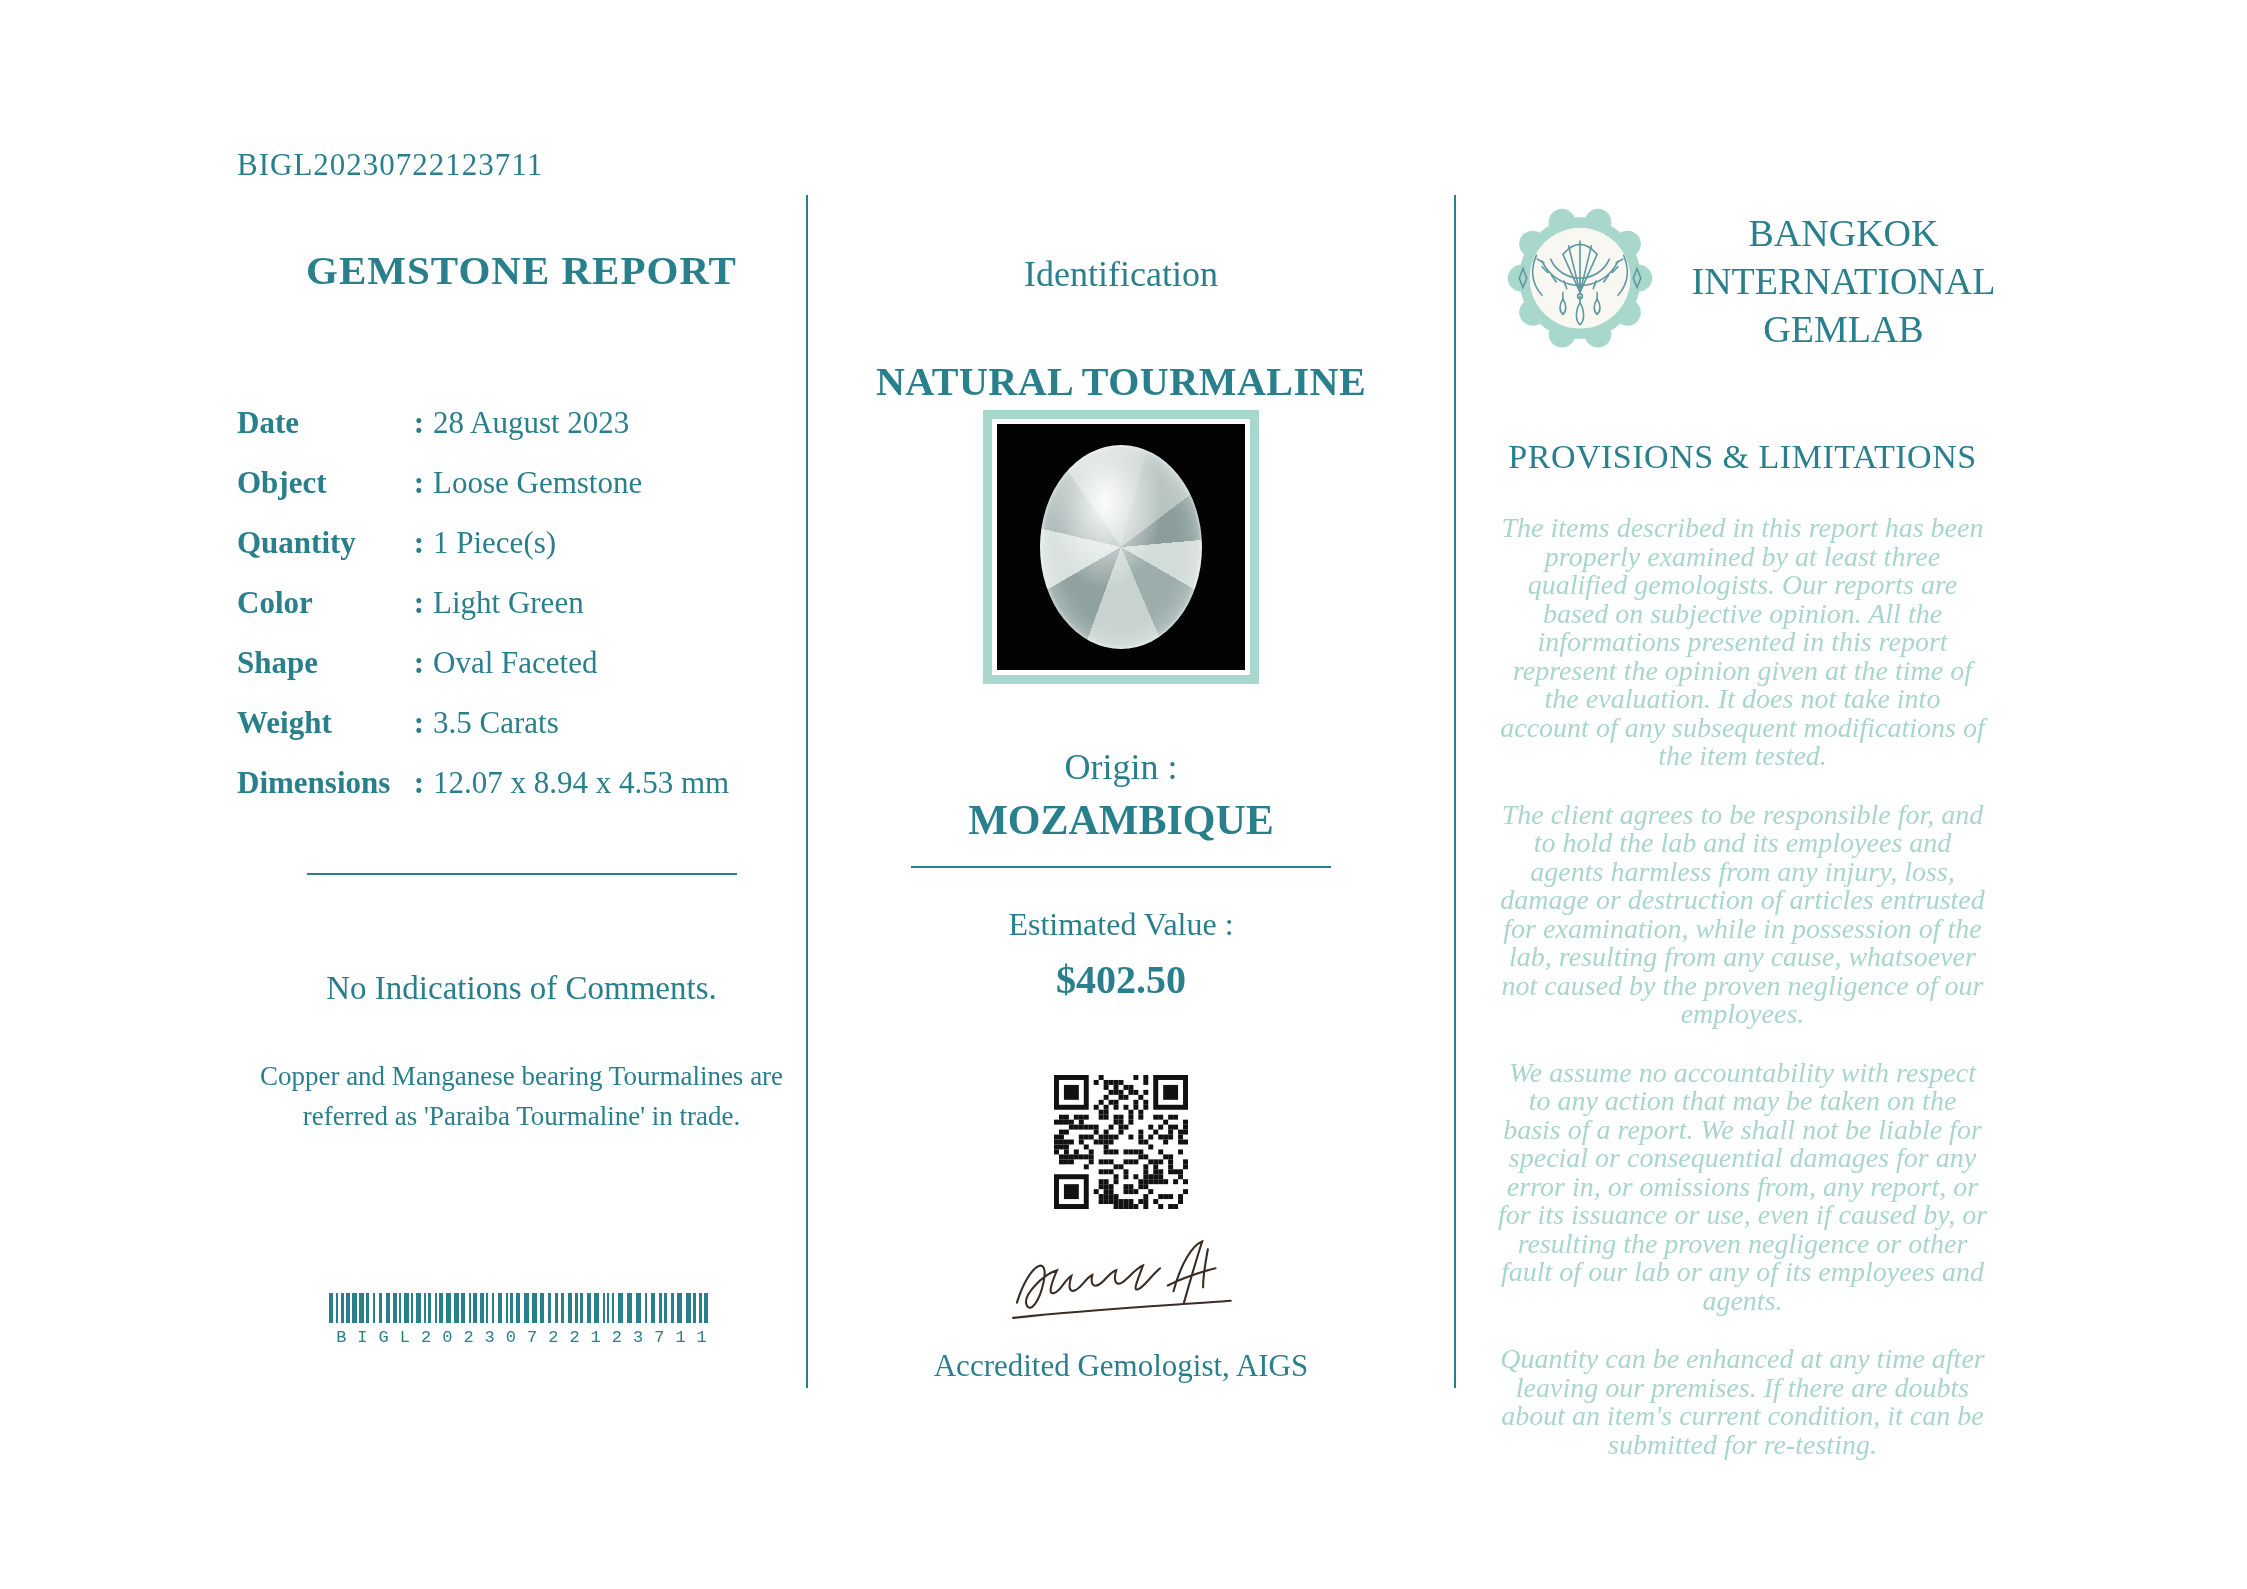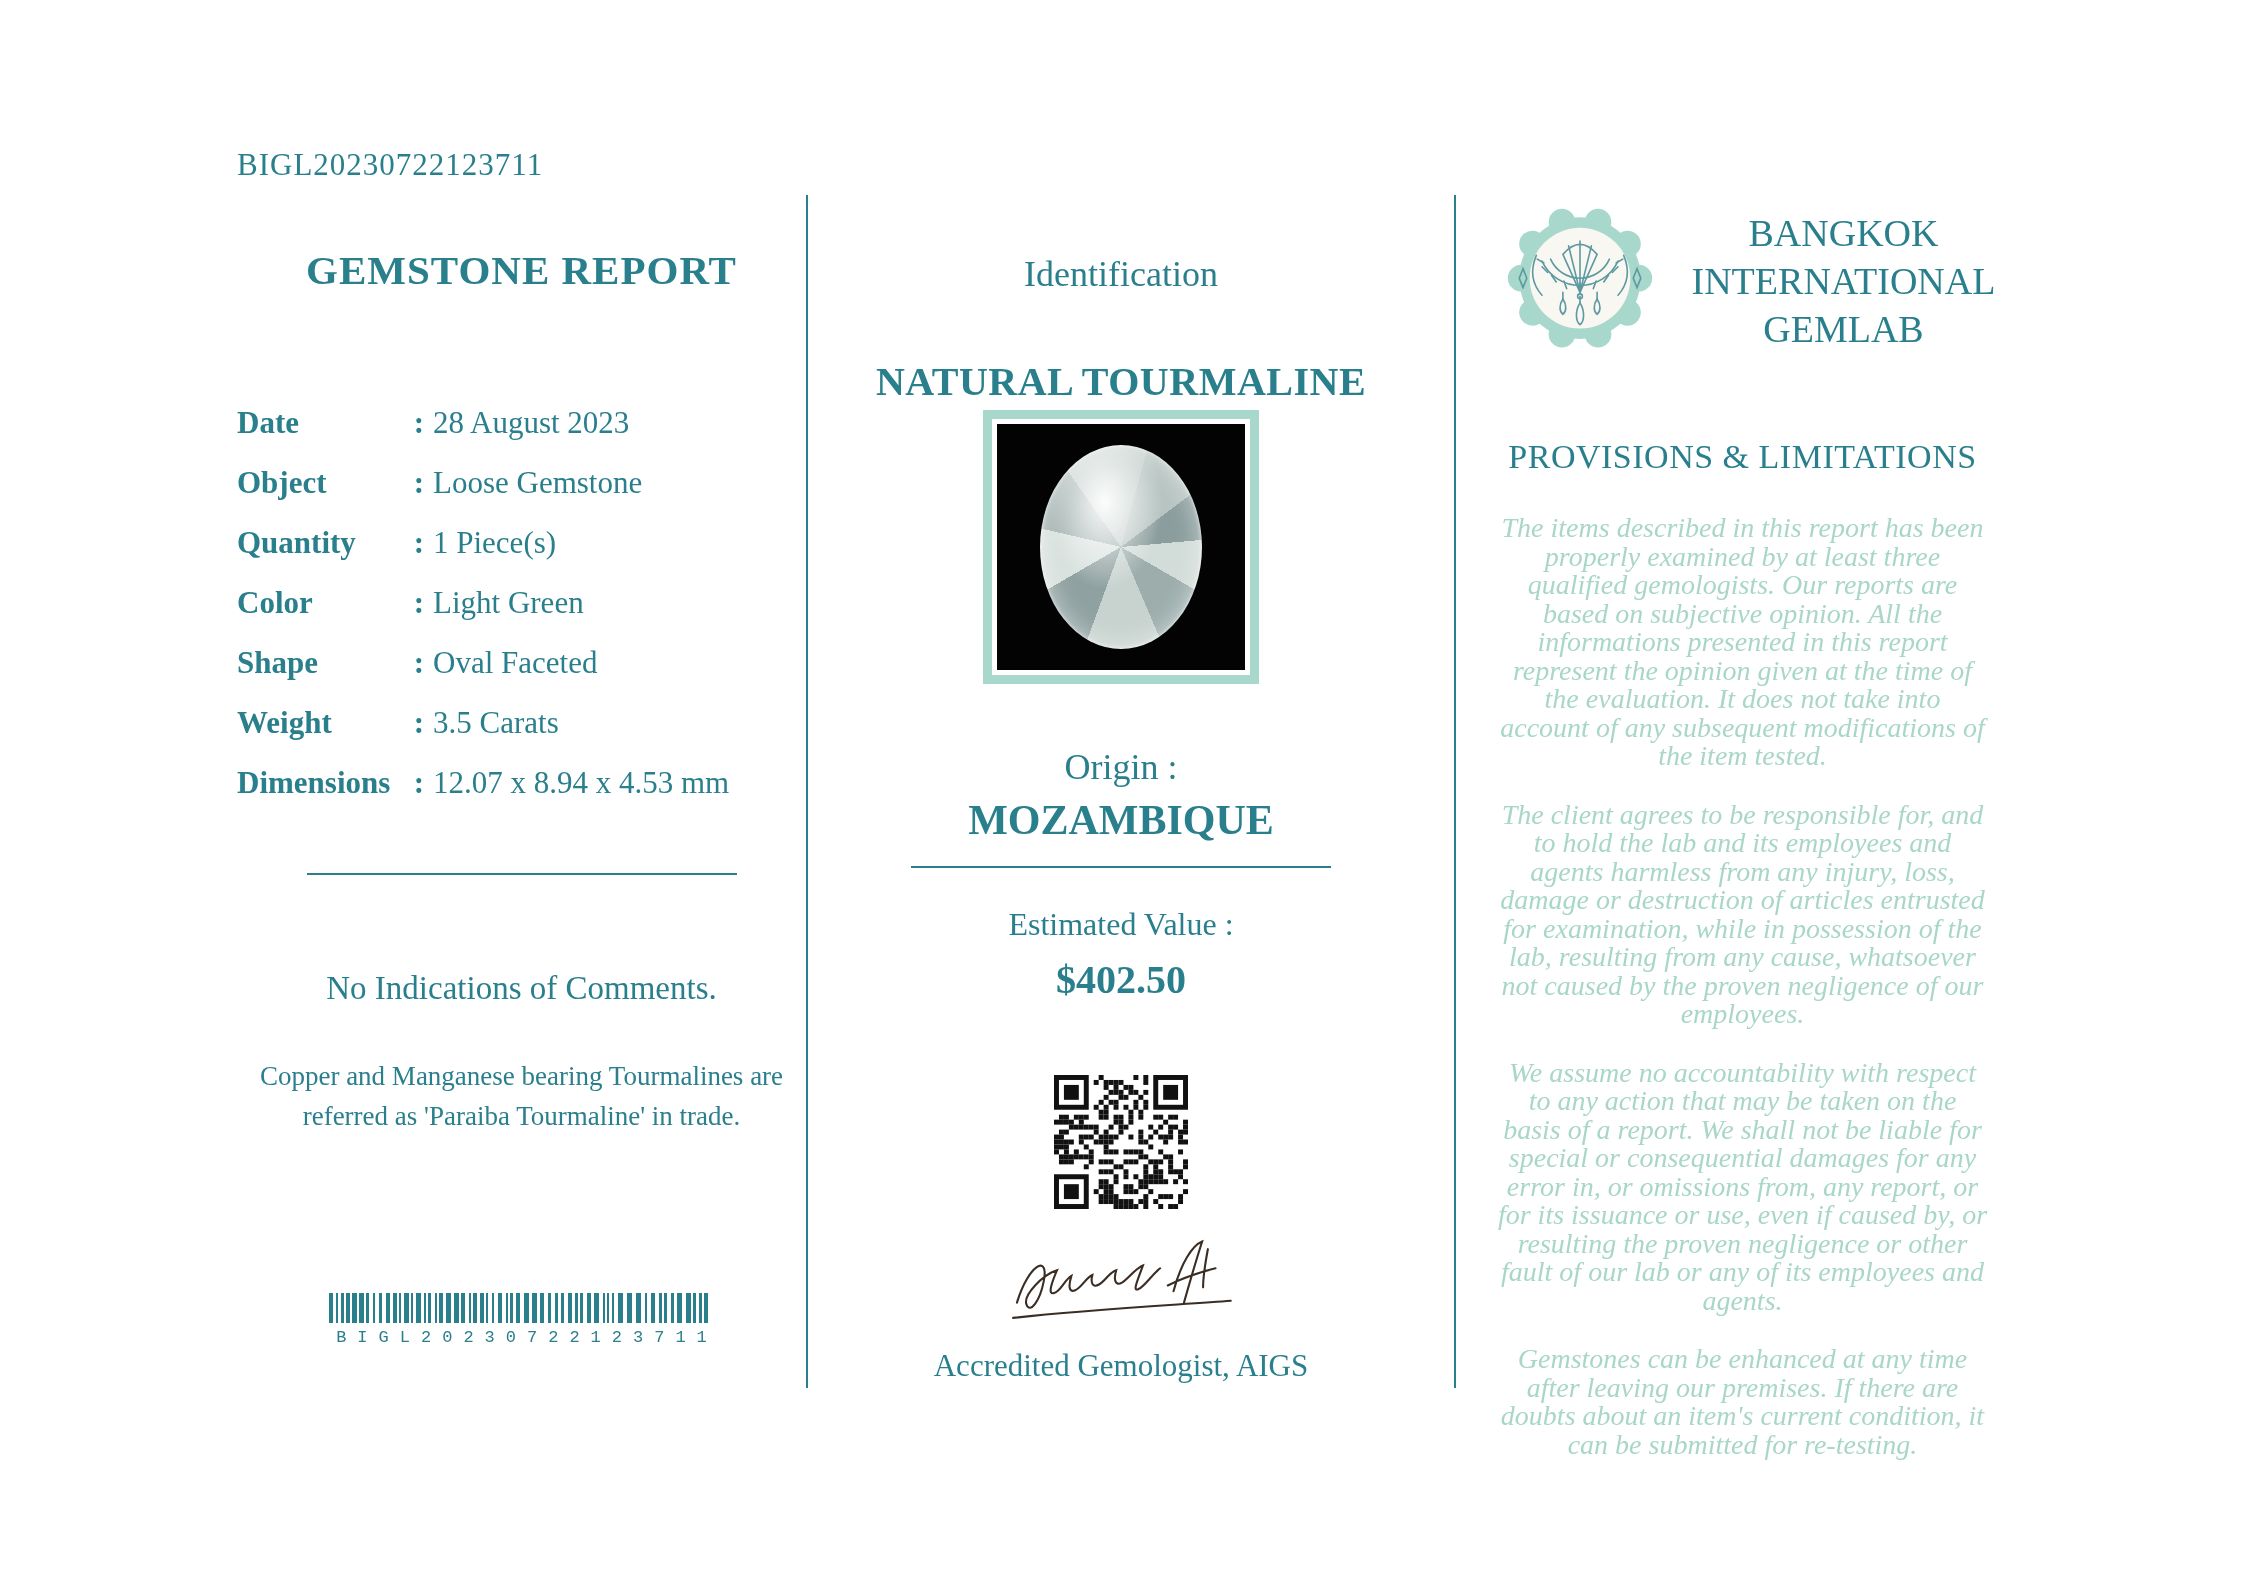--- a/index.html
+++ b/index.html
@@ -500,16 +500,16 @@
         <div>GEMLAB</div>
       </div>
     </div>
 
     <div class="provisions-heading">PROVISIONS &amp; LIMITATIONS</div>
 
     <div class="provisions">
       <p class="provision-para">The items described in this report has been properly examined by at least three qualified gemologists. Our reports are based on subjective opinion. All the informations presented in this report represent the opinion given at the time of the evaluation. It does not take into account of any subsequent modifications of the item tested.</p>
       <p class="provision-para">The client agrees to be responsible for, and to hold the lab and its employees and agents harmless from any injury, loss, damage or destruction of articles entrusted for examination, while in possession of the lab, resulting from any cause, whatsoever not caused by the proven negligence of our employees.</p>
       <p class="provision-para">We assume no accountability with respect to any action that may be taken on the basis of a report. We shall not be liable for special or consequential damages for any error in, or omissions from, any report, or for its issuance or use, even if caused by, or resulting the proven negligence or other fault of our lab or any of its employees and agents.</p>
-      <p class="provision-para">Gemstones can be enhanced at any time after leaving our premises. If there are doubts about an item's current condition, it can be submitted for re-testing.</p>
+      <p class="provision-para">Quantity can be enhanced at any time after leaving our premises. If there are doubts about an item's current condition, it can be submitted for re-testing.</p>
     </div>
   </section>
 </div>
 
 </body></html>

